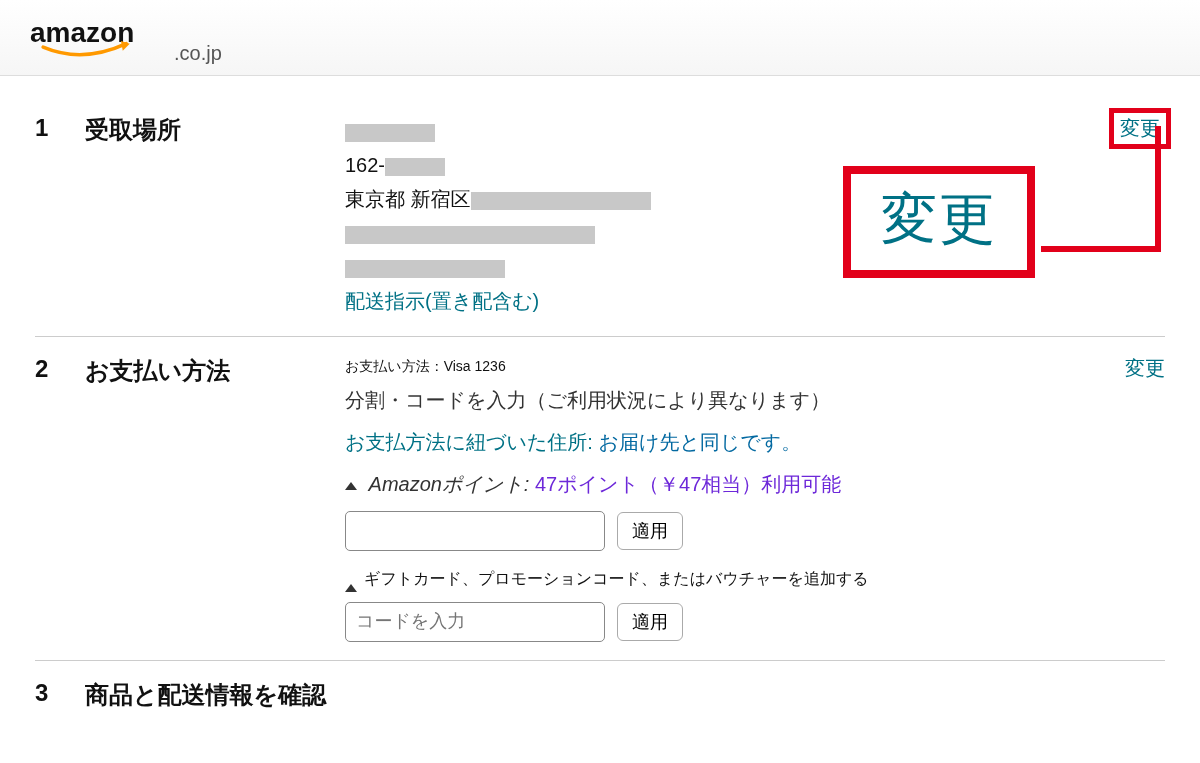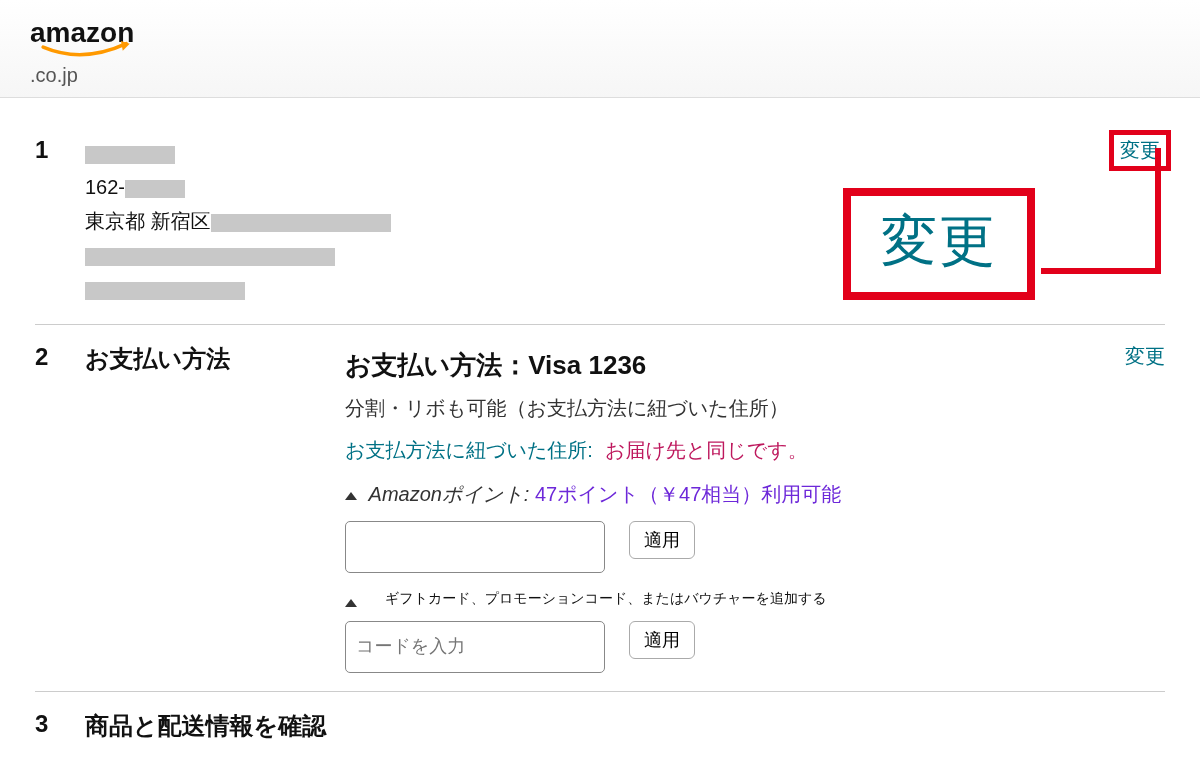--- a/index.html
+++ b/index.html
@@ -12,21 +12,20 @@
       display: flex;
       align-items: center;
       padding: 15px 30px 10px 30px;
       background: linear-gradient(#fff, #f6f6f6);
       border-bottom: 1px solid #ddd;
     }
     .logo-wrap {
       display: flex;
       align-items: baseline;
       gap: 4px;
-      flex-direction: column;
     }
     .logo-svg { width: 140px; height: 45px; }
     .logo-tld { font-size: 20px; color: #555; }
     .header-title-wrap {
       flex: 1;
       text-align: center;
       font-size: 32px;
       color: #333;
       letter-spacing: 1px;
     }
@@ -62,64 +61,64 @@
       cursor: pointer;
       white-space: nowrap;
     }
     .redact {
       display: inline-block;
       background: #c8c8c8;
       height: 18px;
       vertical-align: middle;
     }
     .link-teal { color: #007185; cursor: pointer; }
-    .sub-bold { font-weight: bold; font-size: 26px; }
+    .sub-bold { font-weight: normal; font-size: 14px; }
     .sub-note { color: #333; margin-top: 4px; }
     .addr-link-label { color: #007185; }
-    .addr-link-val { color: #be185d; font-family: Liberation Mono, monospace; }
+    .addr-link-val { color: #0369a1; }
     .points-row { margin-top: 8px; }
     .points-label { color: #333; font-style: italic; }
     .points-val { color: #6d28d9; }
     .caret {
       display: inline-block;
       width: 0; height: 0;
       border-left: 6px solid transparent;
       border-right: 6px solid transparent;
       border-bottom: 8px solid #333;
       margin-right: 6px;
       vertical-align: middle;
     }
     .input-row {
       display: flex;
-      align-items: flex-start;
-      gap: 24px;
+      align-items: center;
+      gap: 12px;
       margin-top: 10px;
     }
     .txt-input {
       width: 260px;
-      height: 52px;
+      height: 40px;
       border: 1px solid #888;
       border-radius: 5px;
       padding: 0 10px;
       font-size: 18px;
     }
     .apply-btn {
       padding: 6px 14px;
       border: 1px solid #aaa;
       border-radius: 6px;
       background: #fff;
       font-size: 18px;
       cursor: pointer;
     }
     .gift-label-row {
       display: flex;
-      align-items: center;
-      gap: 22px;
+      align-items: flex-end;
+      gap: 1px;
       margin-top: 14px;
-      font-size: 14px;
+      font-size: 16px;
       max-width: 650px;
     }
     
     .anno-box-small {
       position: absolute;
       top: -6px; right: -6px;
       border: 5px solid #e2001a;
       padding: 0;
     }
     .anno-big {
@@ -151,46 +150,48 @@
       <path d="M 104 29 L 114 32 L 106 40 Z" fill="#ff9900"></path>
     </svg>
     <span class="logo-tld">.co.jp</span>
   </div>
 </div>
 
 <div class="content">
 
   <div class="section">
     <div class="section-num">1</div>
+    <div class="section-label">受取場所</div>
     <div class="section-body">
       <div><span class="redact" style="width:90px"></span></div>
       <div><span>162-</span><span class="redact" style="width:60px"></span></div>
       <div><span>東京都 新宿区</span><span class="redact" style="width:180px"></span></div>
       <div><span class="redact" style="width:250px"></span></div>
       <div><span class="redact" style="width:160px"></span></div>
+      <div class="link-teal">配送指示(置き配含む)</div>
     </div>
     <div style="position:relative;">
       <div class="anno-box-small">
         <div class="section-change" style="padding:2px 6px;">変更</div>
       </div>
     </div>
 
     <div class="anno-big">
       <span>変更</span>
     </div>
     <div class="anno-connector" style="top:30px; right:4px; width:0; height:120px;"></div>
     <div class="anno-connector" style="top:150px; right:4px; width:120px; height:0; border-left:none;"></div>
   </div>
 
   <div class="section">
     <div class="section-num">2</div>
     <div class="section-label">お支払い方法</div>
     <div class="section-body">
       <div class="sub-bold">お支払い方法：Visa 1236</div>
-      <div class="sub-note">分割・リボも可能（お支払方法に紐づいた住所）</div>
+      <div class="sub-note">分割・コードを入力（ご利用状況により異なります）</div>
       <div style="margin-top:8px;">
         <span class="addr-link-label">お支払方法に紐づいた住所:</span><span class="addr-link-val"> お届け先と同じです。</span>
       </div>
       <div class="points-row">
         <span class="caret"></span>
         <span class="points-label">Amazonポイント: </span><span class="points-val">47ポイント（￥47相当）利用可能</span>
       </div>
       <div class="input-row">
         <input class="txt-input" style="">
         <button class="apply-btn">適用</button>

